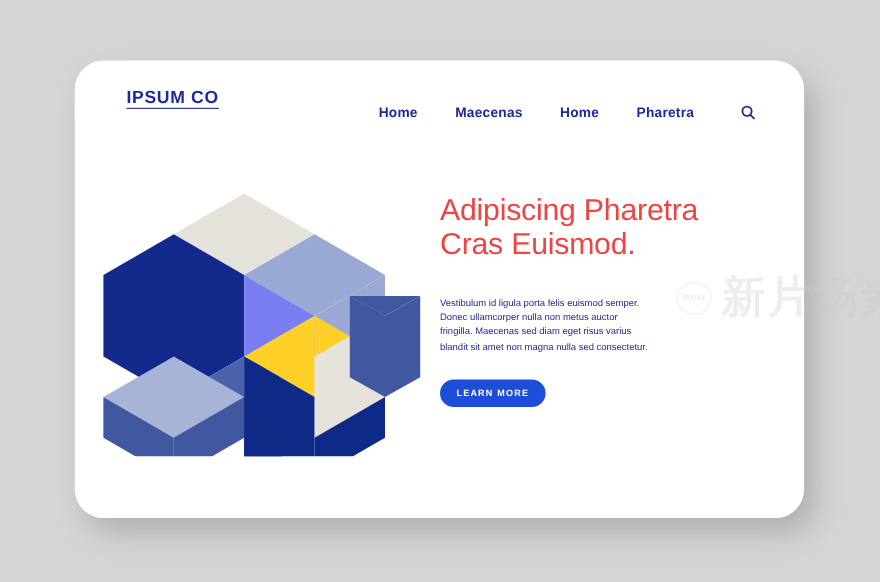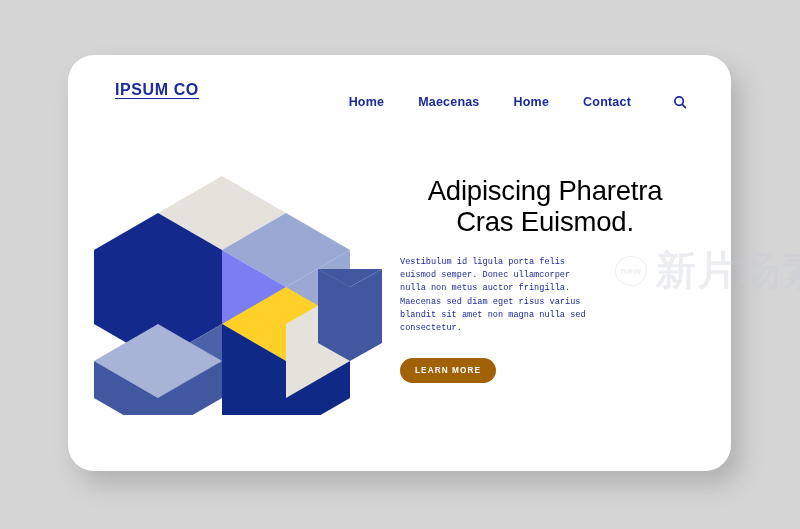--- a/index.html
+++ b/index.html
@@ -94,44 +94,43 @@
   }
 
   
   #hero-copy {
     position: absolute;
     left: 332px;
     top: 120px;
     width: 290px;
   }
   #hero-title {
-    color: #000000;
+    color: #ef4444;
     font-size: 27.5px;
     font-weight: normal;
     line-height: 31px;
     letter-spacing: -0.2px;
     margin: 0;
     font-family: "Liberation Sans", sans-serif;
-    text-align: center;
   }
   #hero-paragraph {
     color: #1c2a9c;
     font-size: 8.6px;
     line-height: 13.2px;
-    margin: 19px 0 0 0;
+    margin: 32px 0 0 0;
     width: 193px;
-    font-family: Liberation Mono, monospace;
+    font-family: Liberation Sans, sans-serif;
   }
   #cta-button {
     margin-top: 23px;
     width: 96px;
     height: 25px;
     border: none;
     border-radius: 13px;
-    background: #a16207;
+    background: #1d4ed8;
     color: #ffffff;
     font-size: 8.2px;
     font-weight: bold;
     letter-spacing: 1.1px;
     cursor: pointer;
     font-family: "Liberation Sans", sans-serif;
     display: flex;
     align-items: center;
     justify-content: center;
     padding: 0;
@@ -177,21 +176,21 @@
 <div id="browser-card">
 
   <div id="site-header">
 
     <div id="brand-logo">IPSUM CO</div>
 
     <nav id="main-nav">
       <a class="nav-link" href="#">Home</a>
       <a class="nav-link" href="#">Maecenas</a>
       <a class="nav-link" href="#">Home</a>
-      <a class="nav-link" href="#">Contact</a>
+      <a class="nav-link" href="#">Pharetra</a>
 
       <div id="search-button">
         <svg width="14" height="14" viewBox="0 0 14 14">
           <circle cx="6.1" cy="6.1" r="4.2" fill="none" stroke="#1c2a9c" stroke-width="1.7"></circle>
           <line x1="9.2" y1="9.4" x2="12.4" y2="12.6" stroke="#1c2a9c" stroke-width="1.7" stroke-linecap="round"></line>
         </svg>
       </div>
     </nav>
   </div>
 

